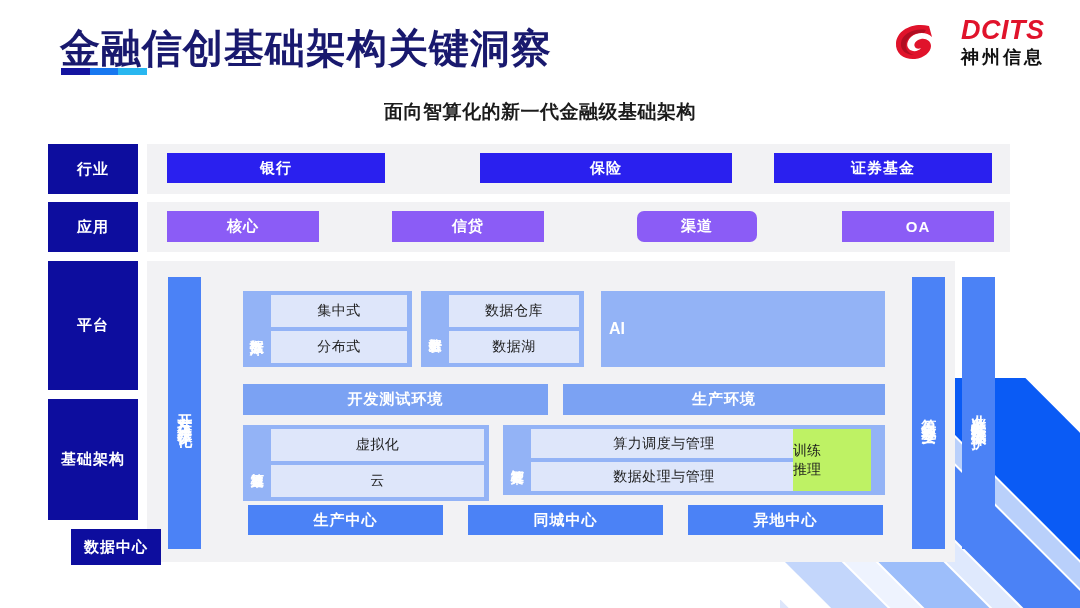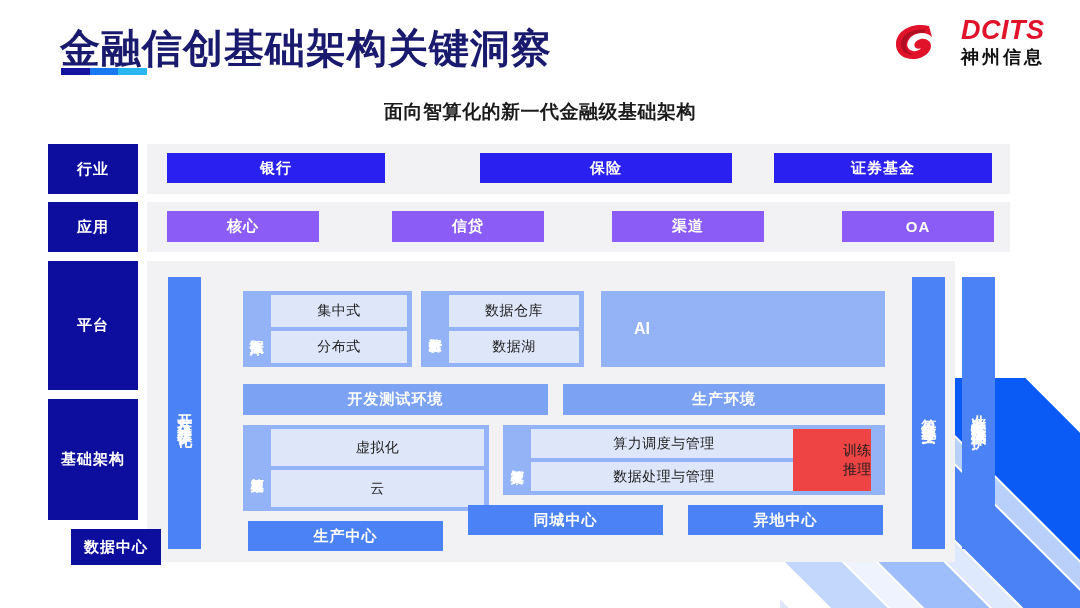--- a/index.html
+++ b/index.html
@@ -59,38 +59,38 @@
   .chip.dc  { background:#4b82f6; }
 
   
   .group { position:absolute; background:#93b3f6; display:flex; align-items:stretch; }
   .group .glabel {
     color:#fff; font-weight:bold; font-size:14px; line-height:1.02;
     display:flex; align-items:center; justify-content:center; text-align:center;
     writing-mode: vertical-rl; text-orientation: upright; letter-spacing:0px;
     flex:0 0 auto;
   }
-  .group .glabel.horiz { writing-mode: horizontal-tb; margin-left: 25px; }
+  .group .glabel.horiz { writing-mode: horizontal-tb; }
   .group .gcells { flex:1 1 auto; display:flex; flex-direction:column; gap:4px; padding:4px 5px 4px 0; }
   .group .grow { flex:1 1 0; display:flex; gap:5px; }
   .cell {
     flex:1 1 0; background:#dee6fa; color:#1d1d1d; font-size:14px;
     display:flex; align-items:center; justify-content:center; letter-spacing:0.5px;
   }
 
   
   .vbar {
     position:absolute; background:#4b82f6; color:#fff; font-weight:bold; font-size:15px;
     display:flex; align-items:center; justify-content:center; text-align:center;
     writing-mode: vertical-rl; text-orientation: upright; letter-spacing:2px; line-height:1.1;
   }
 
   .side-cell {
-    position:absolute; background:#ef4444; color:#1d1d1d; font-size:14px;
-    display:flex; align-items:center; justify-content:flex-end; text-align:center; line-height:1.35;
+    position:absolute; background:#bef264; color:#1d1d1d; font-size:14px;
+    display:flex; align-items:center; justify-content:flex-start; text-align:center; line-height:1.35;
   }
 </style>
 </head>
 <body>
 
 <div id="root">
 
   <div class="corner-deco">
     <svg width="300" height="230" viewBox="0 0 300 230">
       <g transform="rotate(-45 300 230)">
@@ -132,21 +132,21 @@
   <div class="lbl" style="left:48px; top:144px; width:90px; height:50px;">行业</div>
   <div class="panel" style="left:147px; top:144px; width:863px; height:50px;"></div>
   <div class="chip ind" style="left:167px; top:153px; width:218px; height:30px;">银行</div>
   <div class="chip ind" style="left:470px; top:153px; width:252px; height:30px;margin-left:10px;">保险</div>
   <div class="chip ind" style="left:774px; top:153px; width:218px; height:30px;">证券基金</div>
 
   <div class="lbl" style="left:48px; top:202px; width:90px; height:50px;">应用</div>
   <div class="panel" style="left:147px; top:202px; width:863px; height:50px;"></div>
   <div class="chip app" style="left:167px; top:211px; width:152px; height:31px;">核心</div>
   <div class="chip app" style="left:392px; top:211px; width:152px; height:31px;">信贷</div>
-  <div class="chip app" style="left:612px; top:211px; width:152px; height:31px;">渠道</div>
+  <div class="chip app" style="left:637px; top:211px; width:120px; height:31px;border-radius:7px;">渠道</div>
   <div class="chip app" style="left:842px; top:211px; width:152px; height:31px;">OA</div>
 
   <div class="panel" style="left:147px; top:261px; width:808px; height:301px;"></div>
 
   <div class="lbl" style="left:48px; top:261px; width:90px; height:129px;">平台</div>
   <div class="lbl" style="left:48px; top:399px; width:90px; height:121px;">基础架构</div>
   <div class="lbl" style="left:48px; top:529px; width:90px; height:36px;margin-left:23px;">数据中心</div>
 
   <div class="vbar" style="left:168px; top:277px; width:33px; height:272px; letter-spacing:3px;">开发运维一体化</div>
 
@@ -174,21 +174,21 @@
     </div>
   </div>
 
   <div class="group" style="left:601px; top:291px; width:284px; height:76px;">
     <div class="glabel horiz" style="width:32px; font-size:16px;">AI</div>
   </div>
 
   <div class="chip env" style="left:243px; top:384px; width:305px; height:31px;">开发测试环境</div>
   <div class="chip env" style="left:563px; top:384px; width:322px; height:31px;">生产环境</div>
 
-  <div class="group" style="left:243px; top:425px; width:246px; height:86px;">
+  <div class="group" style="left:243px; top:425px; width:246px; height:76px;">
     <div class="glabel" style="width:28px; font-size:13px;">通算框架</div>
     <div class="gcells">
       <div class="grow">
           <div class="cell">虚拟化</div>
         </div>
       <div class="grow">
           <div class="cell">云</div>
         </div>
     </div>
   </div>
@@ -201,20 +201,20 @@
         </div>
       <div class="grow">
           <div class="cell">数据处理与管理</div>
         </div>
     </div>
   </div>
   <div class="side-cell" style="left:793px; top:429px; width:78px; height:62px;">
     <span id="train-inference-text">训练<br>推理</span>
   </div>
 
-  <div class="chip dc" style="left:248px; top:505px; width:195px; height:30px;margin-top:16px;">生产中心</div>
+  <div class="chip dc" style="left:248px; top:505px; width:195px; height:30px;">生产中心</div>
   <div class="chip dc" style="left:468px; top:505px; width:195px; height:30px;">同城中心</div>
   <div class="chip dc" style="left:688px; top:505px; width:195px; height:30px;">异地中心</div>
 
   <div class="vbar" style="left:912px; top:277px; width:33px; height:272px;">等保合规安全</div>
   <div class="vbar" style="left:962px; top:277px; width:33px; height:272px;">业务连续性及数据保护</div>
 
 </div>
 
 </body></html>

